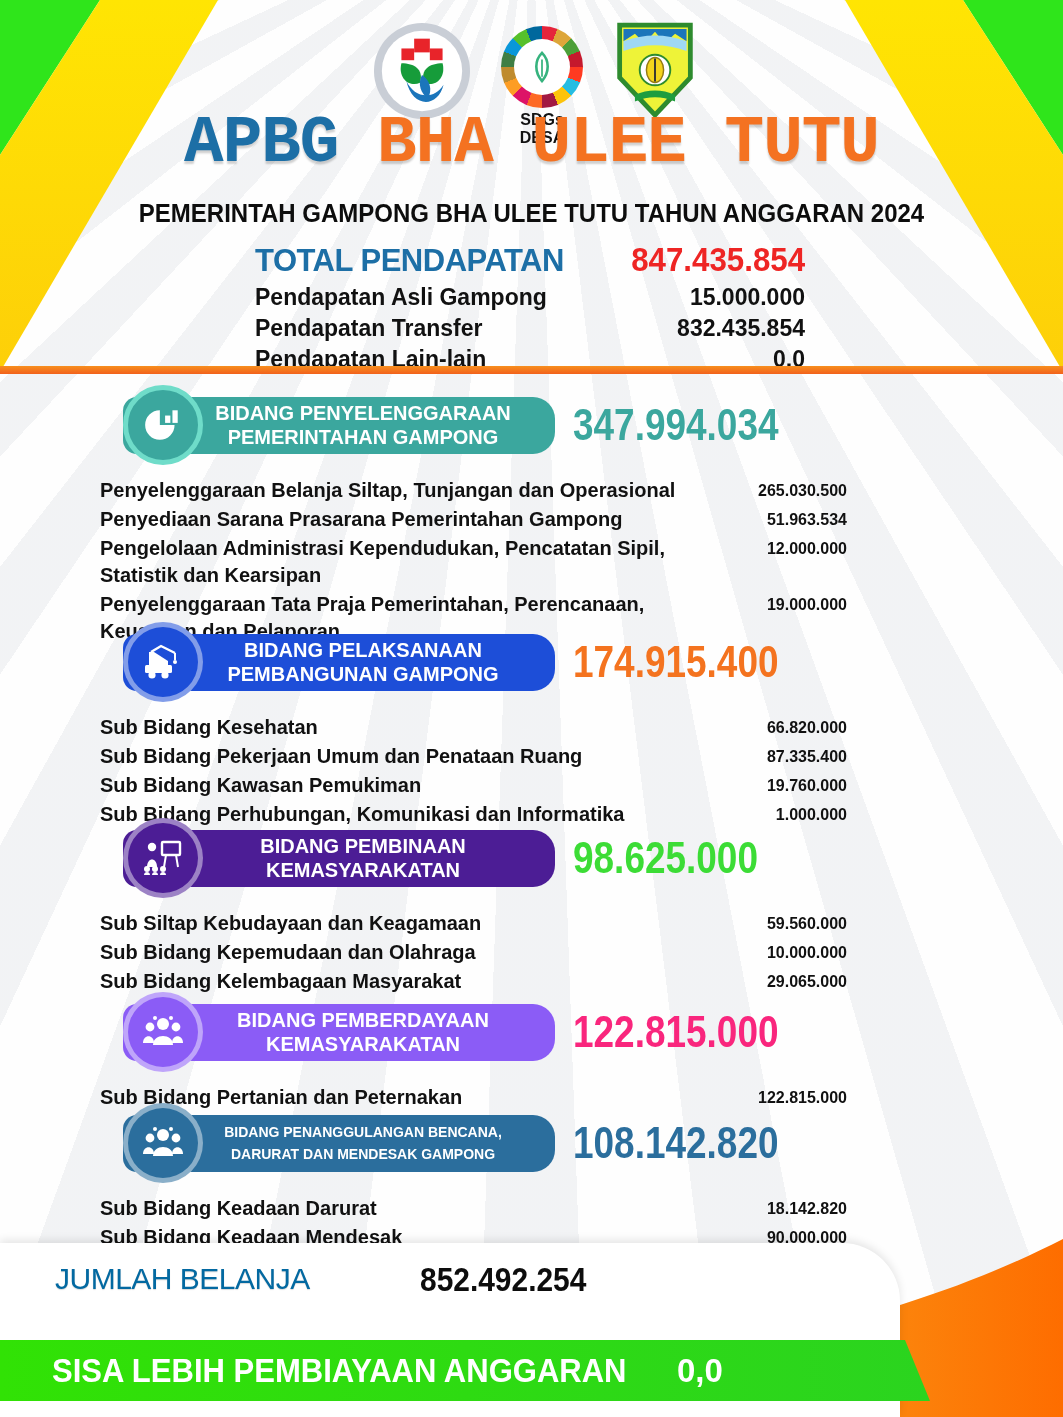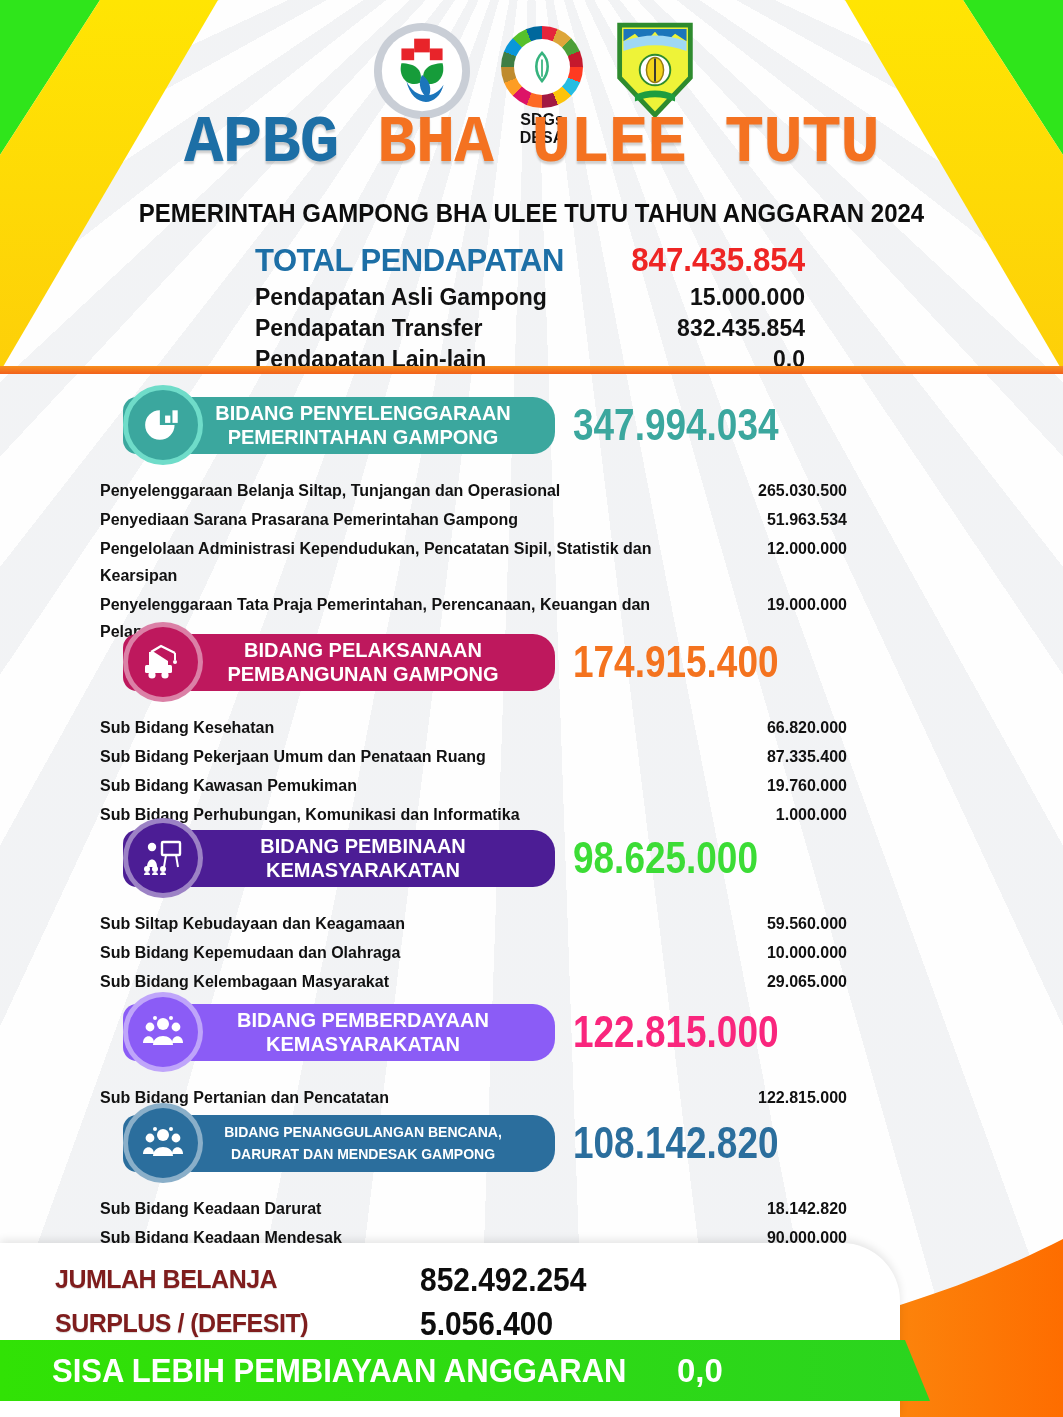--- a/index.html
+++ b/index.html
@@ -64,46 +64,46 @@
     display:flex; flex-direction:column; justify-content:center; padding-left:62px; padding-right:14px;
     text-align:center; }
   .badge .bline { color:#fff; font-weight:800; font-size:20px; line-height:24px; letter-spacing:0; }
   .badge-circle { position:absolute; left:0; top:50%; transform:translateY(-50%); width:80px; height:80px;
     border-radius:50%; display:flex; align-items:center; justify-content:center;
     border:5px solid rgba(255,255,255,.45); z-index:2; }
   .sec-total { margin-left:18px; font-size:44px; font-weight:800; letter-spacing:0;
     transform:scaleX(.84); transform-origin:left; white-space:nowrap; }
   .items { margin-left:15px; margin-top:12px; width:747px; }
   .item { display:flex; align-items:flex-start; margin-bottom:2px; }
-  .ilabel { font-size:16px; font-weight:700; color:#111; line-height:27px; max-width:595px; padding-right:8px; }
+  .ilabel { font-size:20px; font-weight:700; color:#111; line-height:27px; max-width:595px; padding-right:8px; }
   .ival { margin-left:auto; font-size:16px; font-weight:700; color:#111; line-height:27px; white-space:nowrap; }
 
   .s1 .badge, .s1 .badge-circle { background:#3ba79e; }
   .s1 .badge-circle { border-color:#6fdcc9; }
   .s1 .sec-total { color:#3ba79e; }
-  .s2 .badge, .s2 .badge-circle { background:#be185d;align-items:center; }
+  .s2 .badge, .s2 .badge-circle { background:#1d4ed8;align-items:center; }
   .s2 .sec-total { color:#f4731f; }
   .s3 .badge, .s3 .badge-circle { background:#4c1d95; }
   .s3 .sec-total { color:#3cdc36; }
   .s4 .badge, .s4 .badge-circle { background:#8b5cf6;align-items:center; }
   .s4 .sec-total { color:#f9267d; }
   .s5 .badge, .s5 .badge-circle { background:#2b6e9d; }
   .s5 .sec-total { color:#2b6e9d; }
   .s5 .badge .bline { font-size:14px; line-height:22px; }
 
   .sec1 { top:385px; } .sec2 { top:622px; } .sec3 { top:818px; } .sec4 { top:992px; } .sec5 { top:1103px; }
 
   
   .wave { position:absolute; right:0; bottom:0; width:420px; height:180px; }
 
   
   .footer-card { position:absolute; left:0; top:1243px; width:900px; height:174px; background:#ffffff;
     border-radius:0 58px 0 0; box-shadow:0 -3px 8px rgba(0,0,0,.10); padding:14px 0 0 55px; }
   .frow { display:flex; align-items:center; height:44px; }
-  .flabel { width:365px; font-size:25px; font-weight:700; color:#7f1d1d; letter-spacing:-.5px;
+  .flabel { width:365px; font-size:30px; font-weight:400; color:#0369a1; letter-spacing:-.5px;
     text-shadow:0 1px 1px rgba(0,0,0,.15); }
   .fvalue { font-size:34px; font-weight:800; color:#0d0d0d; transform:scaleX(.88); transform-origin:left; }
 
   
   .banner { position:absolute; left:0; top:1340px; width:932px; height:61px;
     background:linear-gradient(90deg,#31e205,#2bd41f);
     clip-path:polygon(0 0, 905px 0, 930px 100%, 0 100%);
     display:flex; align-items:center; padding-left:52px; }
   .banner .blabel { width:625px; font-size:33px; font-weight:800; color:#fff;
     transform:scaleX(.94); transform-origin:left; white-space:nowrap; }
@@ -319,21 +319,21 @@
             <path d="M31 29 C31 20 42 20 42 29 Z" fill="#fff"></path>
             <circle cx="14" cy="4" r="2" fill="#fff"></circle>
             <circle cx="30" cy="4" r="2" fill="#fff"></circle>
           </svg>
         </div>
       </div>
       <span class="sec-total">122.815.000</span>
     </div>
     <div class="items">
       <div class="item">
-        <span class="ilabel">Sub Bidang Pertanian dan Pencatatan</span>
+        <span class="ilabel">Sub Bidang Pertanian dan Peternakan</span>
         <span class="ival">122.815.000</span>
       </div>
     </div>
   </div>
 
   <div class="section s5 sec5">
     <div class="badge-row">
       <div class="badge">
         <span class="bline">BIDANG PENANGGULANGAN BENCANA,</span>
         <span class="bline">DARURAT DAN MENDESAK GAMPONG</span>
@@ -362,23 +362,19 @@
         <span class="ival">90.000.000</span>
       </div>
     </div>
   </div>
 
   <div class="footer-card">
     <div class="frow">
       <span class="flabel">JUMLAH BELANJA</span>
       <span class="fvalue">852.492.254</span>
     </div>
-    <div class="frow">
-      <span class="flabel">SURPLUS / (DEFESIT)</span>
-      <span class="fvalue">5.056.400</span>
-    </div>
   </div>
 
   <div class="banner">
     <span class="blabel">SISA LEBIH PEMBIAYAAN ANGGARAN</span>
     <span class="bvalue">0,0</span>
   </div>
 </div>
 
 </body></html>

